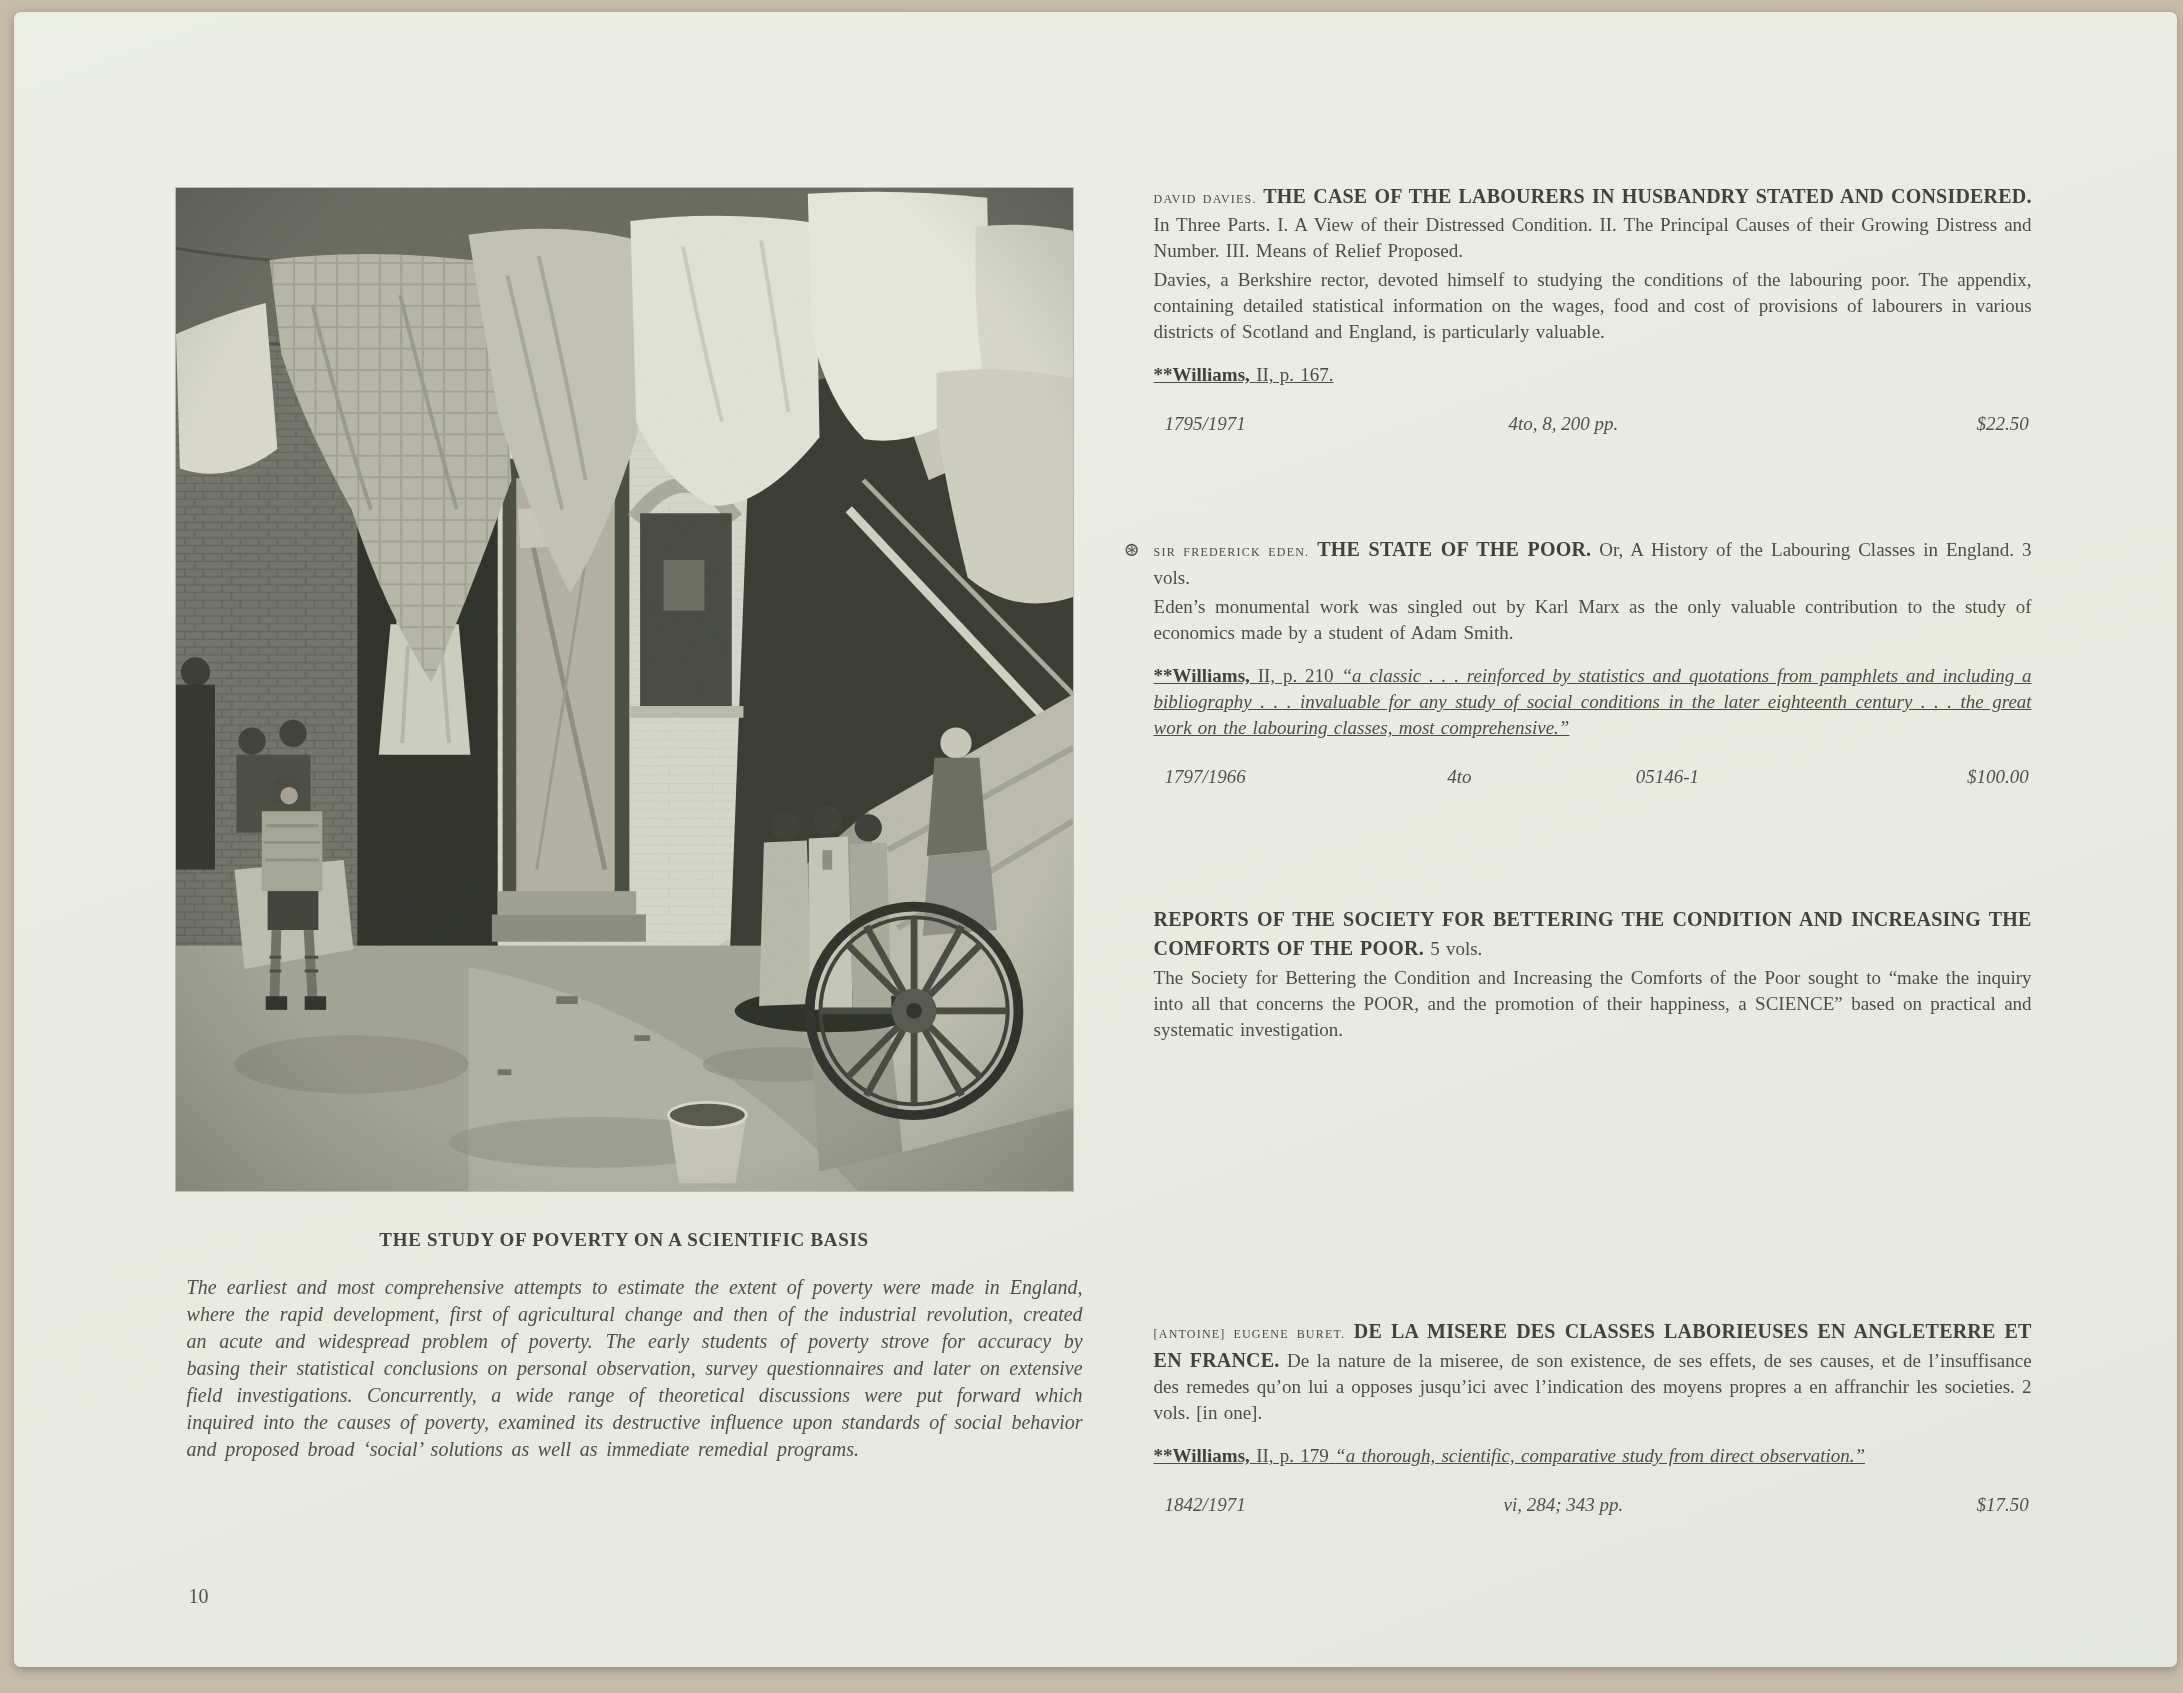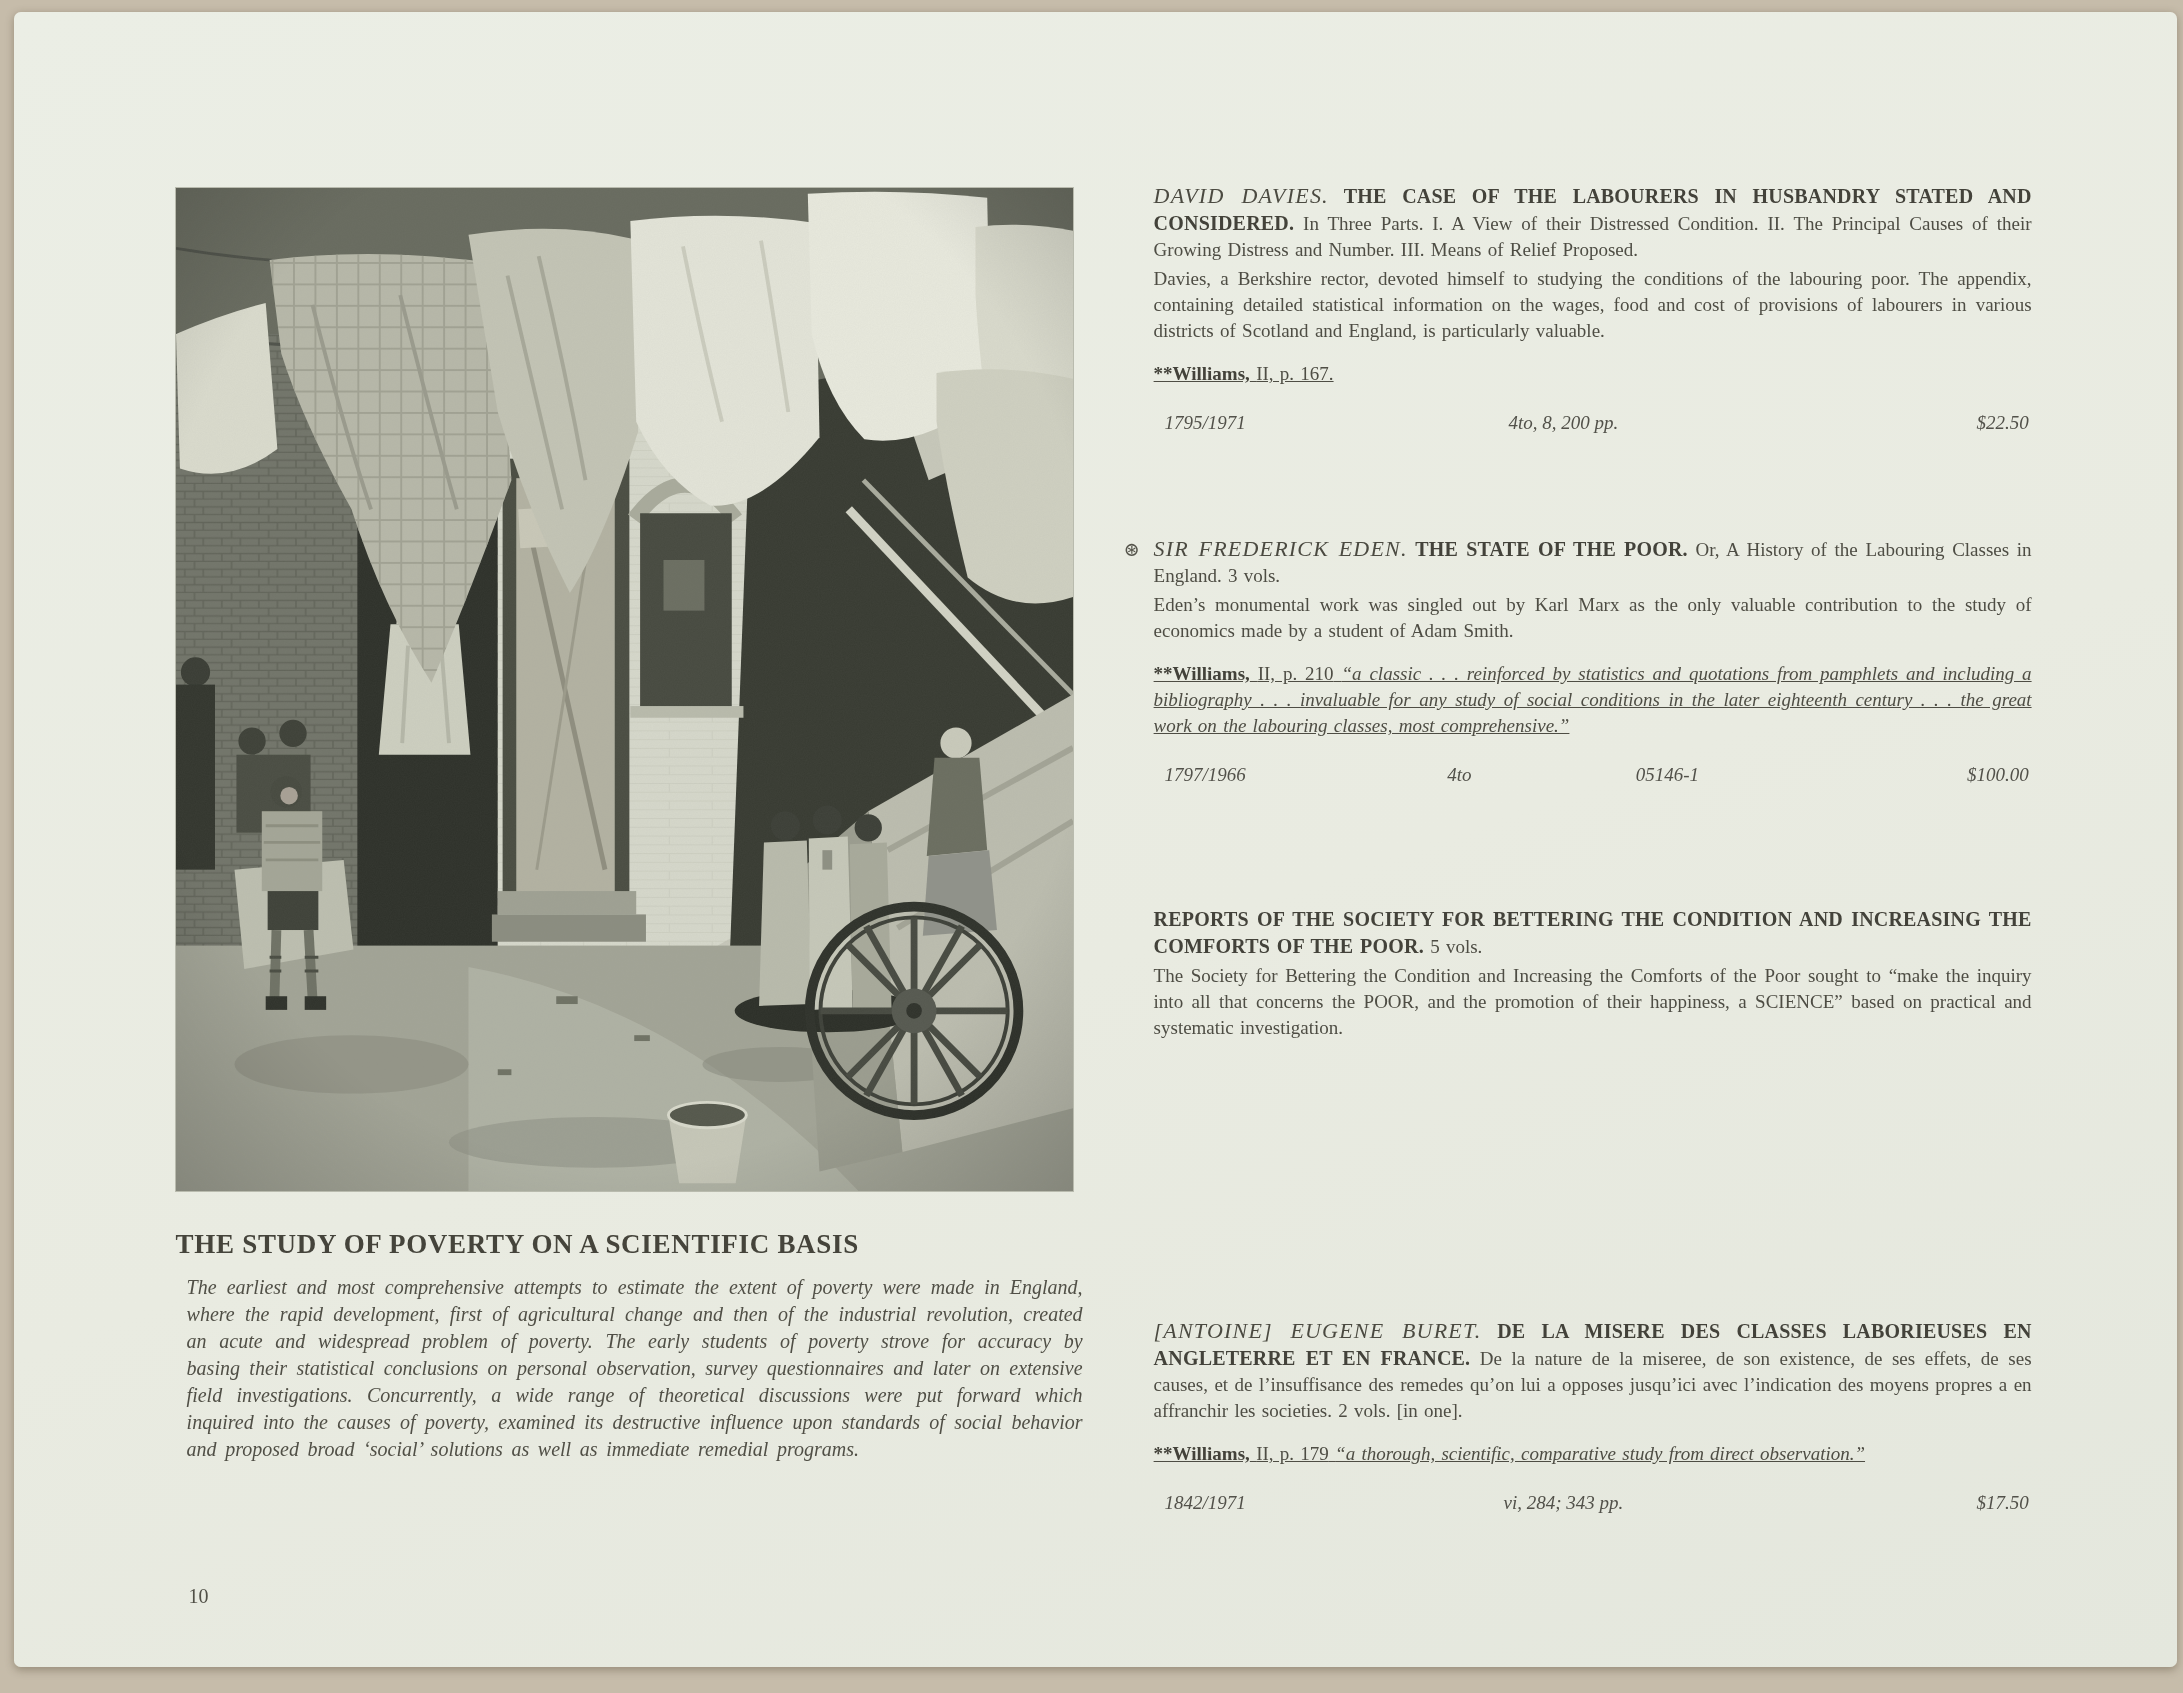--- a/index.html
+++ b/index.html
@@ -16,42 +16,42 @@
     box-shadow:0 2.9px 8.8px rgba(60,50,30,.35);
   }
   
   .photo-frame{
     position:absolute;left:162px;top:176px;width:897px;height:1003px;
     outline:0.5px solid #b9bbae;
   }
   .photo-frame svg{display:block;width:100%;height:100%;}
   .left-heading{
     position:absolute;left:162px;top:1217px;width:897px;
-    text-align:left;font-weight:bold;font-size:27px;letter-spacing:0.7px;
+    text-align:center;font-weight:bold;font-size:19px;letter-spacing:0.7px;
     color:#45443b;
   }
   .intro{
     position:absolute;left:173px;top:1262px;width:896px;
     font-style:italic;font-size:20px;line-height:27px;
     word-spacing:0.18em;text-align:justify;color:#504f46;
   }
   .pagenum{
     position:absolute;left:175px;top:1573px;font-size:20px;color:#504f46;
   }
   
   .entry{position:absolute;left:1140px;width:878px;color:#4e4d44;}
   .e1{top:171px;} .e2{top:524px;} .e3{top:894px;} .e4{top:1306px;}
   .entry-head{
     margin:0;font-size:19px;line-height:26px;text-align:justify;word-spacing:0.08em;
     position:relative;
   }
   .entry-symbol{
     position:absolute;left:-30px;top:1px;font-size:19.5px;color:#55544b;
   }
-  .entry-author{font-size:22px;letter-spacing:1.2px;color:#4b4a41;font-style:italic;}
+  .entry-author{font-size:12px;letter-spacing:1.2px;color:#4b4a41;}
   .entry-title{font-weight:bold;font-size:20px;letter-spacing:0.2px;color:#43423a;}
   .entry-sub{}
   .entry-note{
     margin:3px 0 0 0;font-size:19px;line-height:26px;text-align:justify;
     word-spacing:0.08em;
   }
   .entry-note:empty{display:none;margin:0;}
   .williams{
     margin:17.5px 0 0 0;font-size:19px;line-height:26px;text-align:justify;
     word-spacing:0.08em;

